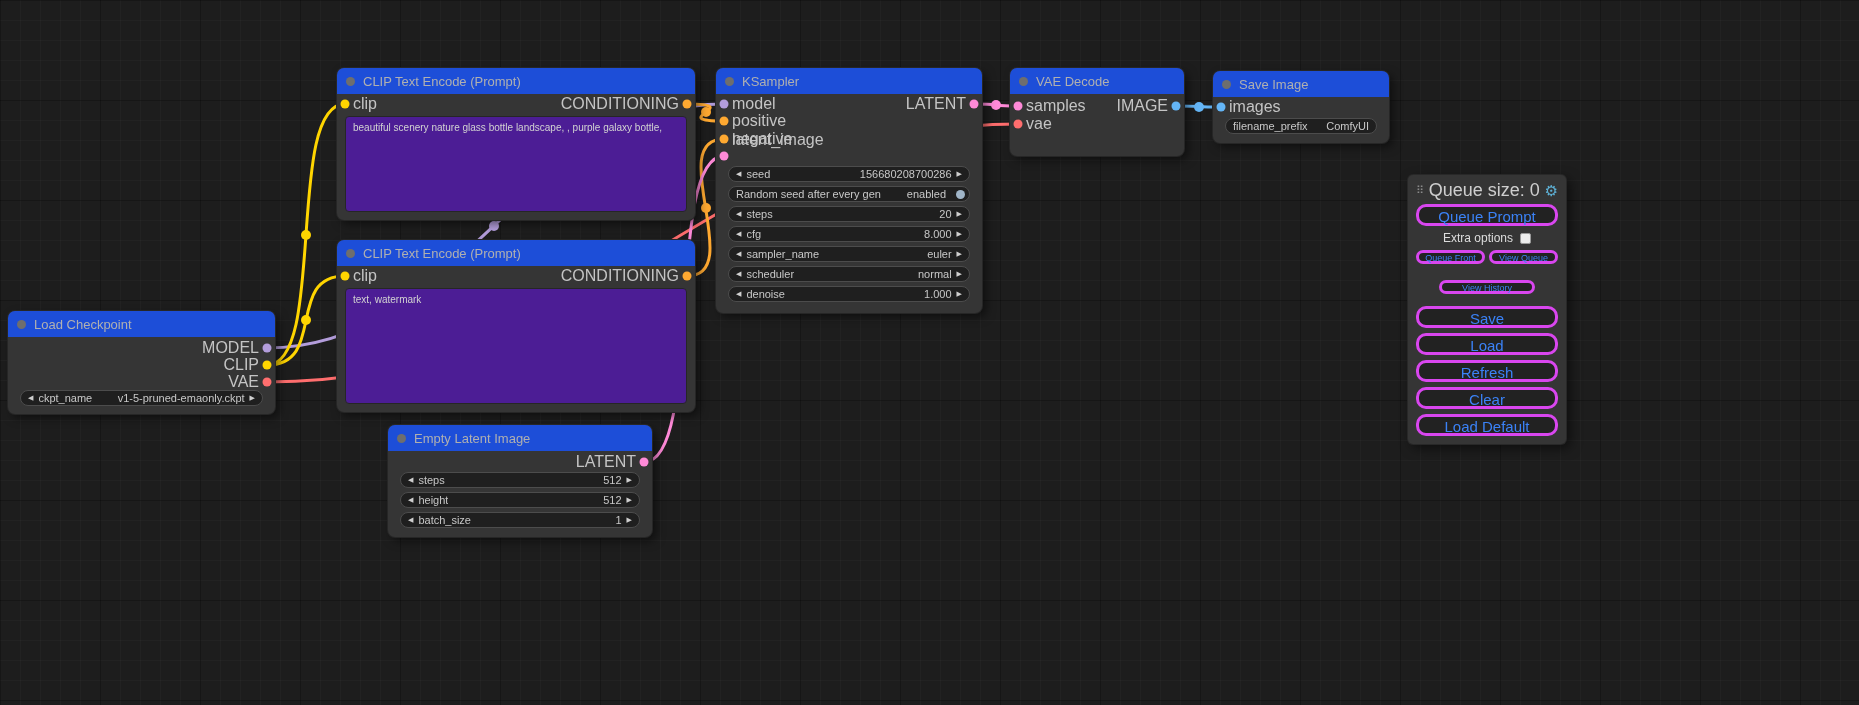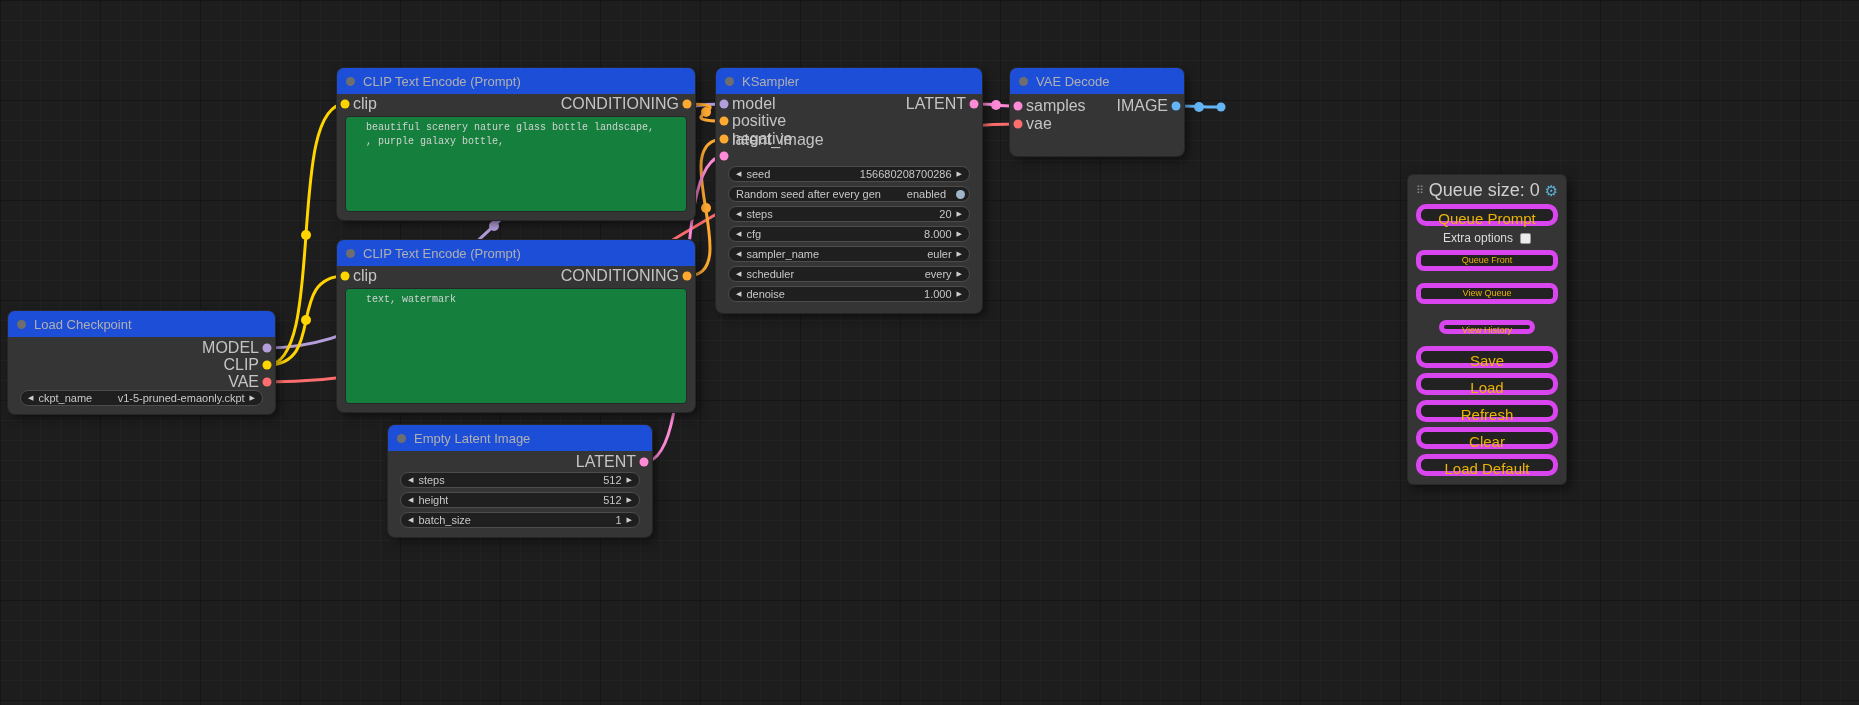--- a/index.html
+++ b/index.html
@@ -36,23 +36,23 @@
     margin:0 8px 0 9px; flex:0 0 auto;
   }
   .ttext { font-size:13px; color:#b0b0b0; white-space:nowrap; }
 
   .slot { position:absolute; height:16px; line-height:16px; font-size:16px; color:#c4c4c4; white-space:nowrap; }
   .slot.in  { left:16px; }
   .slot.out { right:16px; text-align:right; }
 
   .prompt-text {
     position:absolute; left:8px; right:8px;
-    background:#15803d; border:1px solid #262626; border-radius:4px;
-    font-family:Liberation Mono, monospace; font-size:10px; line-height:14px;
-    color:#d2d2d2; padding:4px 20px; white-space:pre-wrap; overflow:hidden;
+    background:#4c1d95; border:1px solid #262626; border-radius:4px;
+    font-family:Liberation Sans, sans-serif; font-size:10px; line-height:14px;
+    color:#d2d2d2; padding:4px 7px; white-space:pre-wrap; overflow:hidden;
   }
 
   .widget {
     position:absolute; left:12px; right:12px; height:16px;
     background:#1f1f1f; border:1px solid #4c4c4c; border-radius:8px;
     display:flex; align-items:center; gap:5px; padding:0 7px;
     font-size:11px; color:#c8c8c8; white-space:nowrap;
   }
   .warrow { font-size:7px; color:#cfcfcf; flex:0 0 auto; }
   .wname { overflow:hidden; }
@@ -64,32 +64,32 @@
     position:absolute; left:1408px; top:175px; width:158px; z-index:4;
     background:#353535; border-radius:5px; padding:6px 8px 8px 8px;
     box-shadow:0 0 0 1px #282828, 4px 4px 12px rgba(0,0,0,.55);
   }
   .mhead { display:flex; align-items:center; height:18px; margin-bottom:5px; }
   .drag  { color:#8a8a8a; font-size:11px; line-height:11px; cursor:grab; }
   .qsize { flex:1; text-align:center; font-size:18px; color:#cfcfcf; }
   .gear  { font-size:15px; line-height:15px; cursor:pointer; }
 
   .btn {
-    display:block; width:100%; background:#222222; border:5px solid #d946ef;
-    color:#eab308; border-radius:10px; font-family:"Liberation Sans",sans-serif;
+    display:block; width:100%; background:#222222; border:3px solid #d946ef;
+    color:#3b82f6; border-radius:10px; font-family:"Liberation Sans",sans-serif;
     cursor:pointer; text-align:center;
   }
   .btn-big   { height:22px; font-size:15px; line-height:19px; margin-bottom:5px; }
   .btn-small { height:14px; font-size:9px; line-height:11px; border-radius:8px; }
 
   .extra-row { display:flex; justify-content:center; align-items:center; gap:7px;
                font-size:12px; color:#dddddd; margin:3px 0 5px 0; }
   .checkbox  { width:11px; height:11px; background:#ececec; border-radius:2px;
                border:1px solid #9a9a9a; cursor:pointer; }
-  .pair-row  { display:flex; gap:12px; margin-bottom:4px;flex-direction:column; }
+  .pair-row  { display:flex; gap:4px; margin-bottom:4px; }
   .pair-row .btn-small { flex:1; }
   .hist-row  { width:96px; margin:16px auto 12px auto; }
 </style>
 </head>
 <body>
 
 <div id="canvas">
 
   <svg id="wires-layer" class="layer" width="1859" height="705">
     <g fill="none" stroke-width="3" stroke-linecap="round">
@@ -214,41 +214,52 @@
     </div>
     <div class="widget" style="top:178px">
       <span class="warrow">◀</span>
       <span class="wname">sampler_name</span>
       <span class="wval">euler</span>
       <span class="warrow">▶</span>
     </div>
     <div class="widget" style="top:198px">
       <span class="warrow">◀</span>
       <span class="wname">scheduler</span>
-      <span class="wval">every</span>
+      <span class="wval">normal</span>
       <span class="warrow">▶</span>
     </div>
     <div class="widget" style="top:218px">
       <span class="warrow">◀</span>
       <span class="wname">denoise</span>
       <span class="wval">1.000</span>
       <span class="warrow">▶</span>
     </div>
   </div>
 
   <div class="node" style="left:1010px;top:68px;width:174px;height:88px">
     <div class="ntitle">
       <span class="tdot" style="background: rgb(110, 110, 110);"></span>
       <span class="ttext">VAE Decode</span>
     </div>
     <div class="slot in" style="top:30px"><span>samples</span></div>
     <div class="slot in" style="top:48px"><span>vae</span></div>
     <div class="slot out" style="top:30px"><span>IMAGE</span></div>
   </div>
 
+  <div class="node" style="left:1213px;top:71px;width:176px;height:72px">
+    <div class="ntitle">
+      <span class="tdot" style="background: rgb(110, 110, 110);"></span>
+      <span class="ttext">Save Image</span>
+    </div>
+    <div class="slot in" style="top:28px"><span>images</span></div>
+    <div class="widget" style="top:47px">
+      <span class="wname">filename_prefix</span>
+      <span class="wval">ComfyUI</span>
+    </div>
+  </div>
 
   <svg id="ports-layer" class="layer" width="1859" height="705">
     <circle cx="267" cy="348" r="4.5" fill="#B39DDB"></circle>
     <circle cx="267" cy="365" r="4.5" fill="#FFD500"></circle>
     <circle cx="267" cy="382" r="4.5" fill="#FF6E6E"></circle>
     <circle cx="345" cy="104" r="4.5" fill="#FFD500"></circle>
     <circle cx="687" cy="104" r="4.5" fill="#FFA931"></circle>
     <circle cx="345" cy="276" r="4.5" fill="#FFD500"></circle>
     <circle cx="687" cy="276" r="4.5" fill="#FFA931"></circle>
     <circle cx="644" cy="462" r="4.5" fill="#FF8AD8"></circle>

